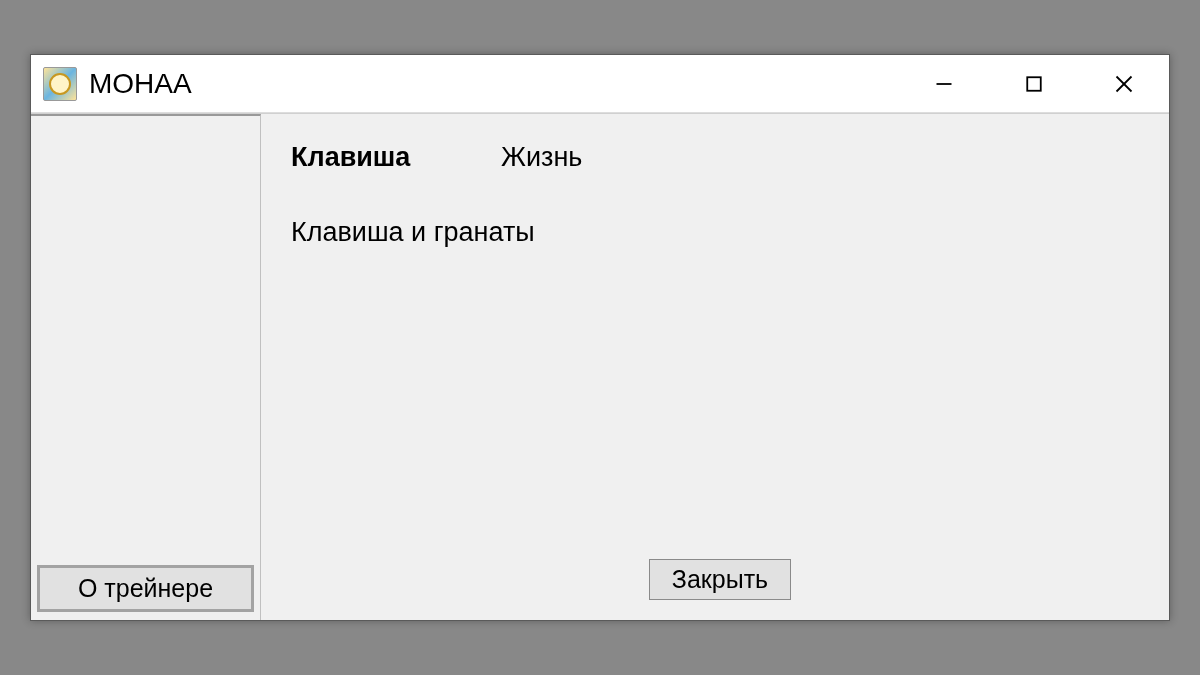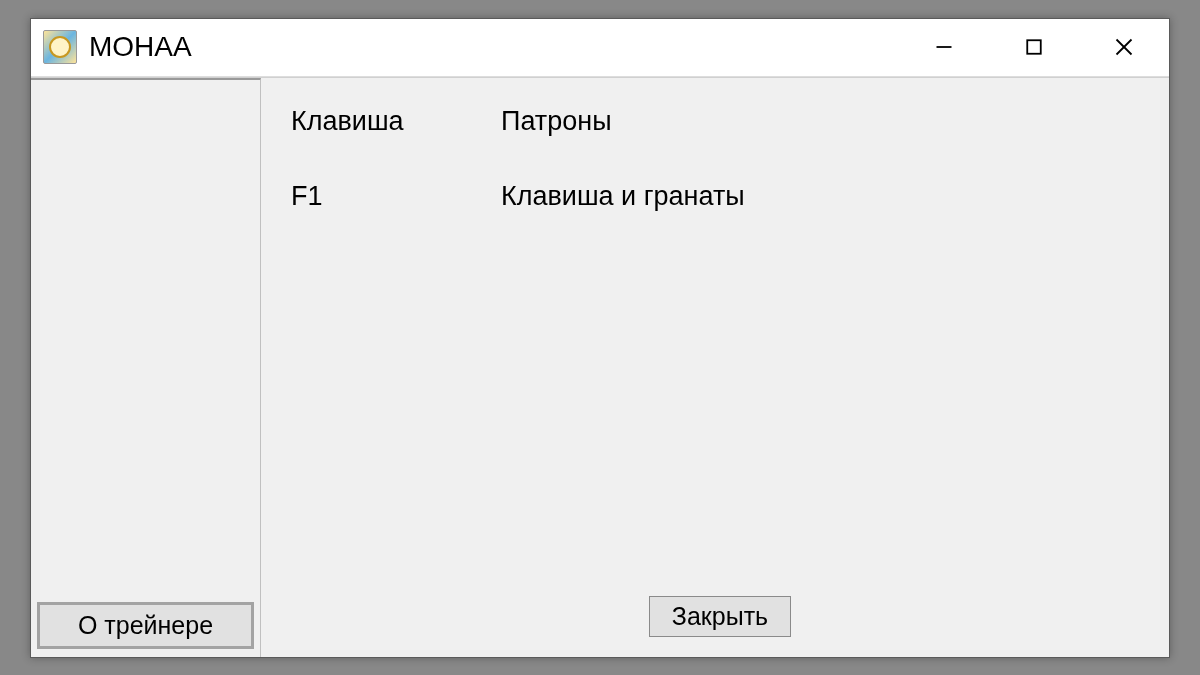--- a/index.html
+++ b/index.html
@@ -12,21 +12,21 @@
       background: #888;
       display: flex;
       align-items: center;
       justify-content: center;
       width: 1200px;
       height: 675px;
       overflow: hidden;
     }
     .window {
       width: 1140px;
-      height: 640px;
+      height: 567px;
       background: #fdba74;
       border: 1px solid #5a5a5a;
       display: flex;
       flex-direction: column;
       box-shadow: 0 0 8px rgba(0,0,0,0.3);
     }
     .titlebar {
       height: 58px;
       background: #fff;
       display: flex;
@@ -106,20 +106,21 @@
       flex: 1;
     }
     .row {
       display: flex;
       margin-bottom: 44px;
       font-size: 27px;
       color: #000;
     }
     .col-key {
       width: 210px;
+      font-weight: bold;
     }
     .col-effect {
       flex: 1;
     }
     .button-bar {
       display: flex;
       justify-content: center;
       padding-bottom: 8px;
     }
     .btn {
@@ -169,24 +170,23 @@
     </div>
   </div>
   <div class="content-area">
     <div class="sidebar">
       <button class="btn-about">О трейнере</button>
     </div>
     <div class="main-panel">
       <div class="table-area">
         <div class="row">
           <div class="col-key">Клавиша</div>
-          <div class="col-effect">Патроны</div>
+          <div class="col-effect">Жизнь</div>
         </div>
         <div class="row">
-          <div class="col-key">F1</div>
           <div class="col-effect">Клавиша и гранаты</div>
         </div>
       </div>
       <div class="button-bar">
         <button class="btn">Закрыть</button>
       </div>
     </div>
   </div>
 </div>
 

